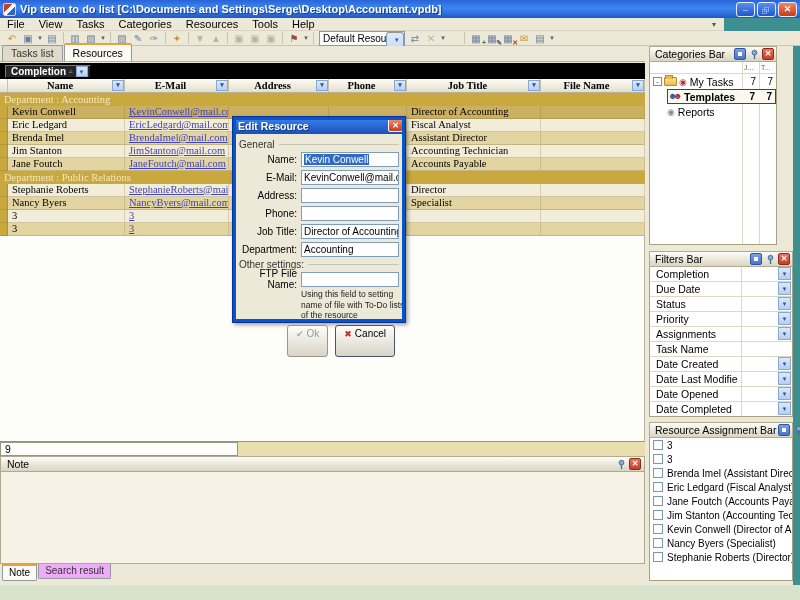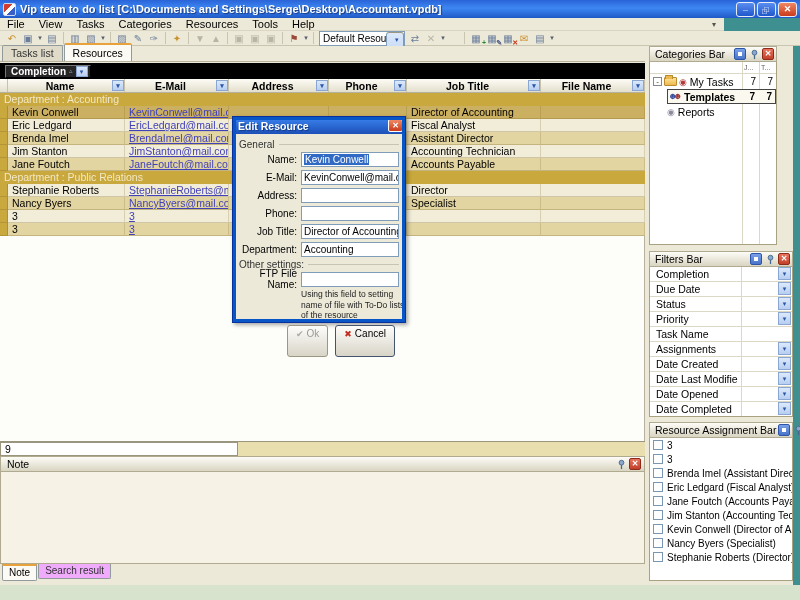--- a/index.html
+++ b/index.html
@@ -65,21 +65,21 @@
   .groupbar { position:absolute; left:0; top:17px; width:645px; height:16px; background:#000;
     display:flex; align-items:center; padding-left:5px; }
   .dept-btn { height:13px; background:#262626; border:1px solid; border-color:#777 #000 #000 #777;
     display:flex; align-items:center; padding:0 2px 0 5px; }
   .dept-btn .lbl { color:#fff; font-weight:bold; font-size:10px; margin-right:3px; }
   .dept-btn .sort { color:#999; font-size:7px; margin-right:3px; }
   .mini-drop { width:12px; height:11px; background:linear-gradient(180deg,#dce9fb,#b8cef0);
     border:1px solid #8aa6d2; font-size:7px; line-height:9px; text-align:center; color:#2a56a8; }
 
   
-  .grid { position:absolute; left:0; top:33px; width:645px; }
+  .grid { position:absolute; left:0; top:33px; width:645px;font-family:Liberation Serif, serif; }
   .hdr-row { display:flex; height:14px; background:linear-gradient(180deg,#fdfcf5,#e3dfcd);
     border-bottom:1px solid #b5b19c; }
   .hcell { display:flex; align-items:center; border-right:1px solid #c6c2ac; font-weight:bold; font-size:10.5px; }
   .hcell .txt { flex:1; text-align:center; }
   .c-ind  { width:8px;  flex:0 0 auto; }
   .c-name { width:117px; flex:0 0 auto; }
   .c-mail { width:104px; flex:0 0 auto; }
   .c-addr { width:100px; flex:0 0 auto; }
   .c-phone{ width:78px;  flex:0 0 auto; }
   .c-job  { width:134px; flex:0 0 auto; }
@@ -506,27 +506,27 @@
             <span class="flbl">Status</span>
             <span class="sp"></span>
             <span class="farrow">▾</span>
           </div>
         <div class="frow">
             <span class="flbl">Priority</span>
             <span class="sp"></span>
             <span class="farrow">▾</span>
           </div>
         <div class="frow">
+            <span class="flbl">Assignments</span>
+            <span class="sp"></span>
+            <span class="farrow">▾</span>
+          </div>
+        <div class="frow">
             <span class="flbl">Task Name</span>
             <span class="sp"></span>
-          </div>
-        <div class="frow">
-            <span class="flbl">Assignments</span>
-            <span class="sp"></span>
-            <span class="farrow">▾</span>
           </div>
         <div class="frow">
             <span class="flbl">Date Created</span>
             <span class="sp"></span>
             <span class="farrow">▾</span>
           </div>
         <div class="frow">
             <span class="flbl">Date Last Modifie</span>
             <span class="sp"></span>
             <span class="farrow">▾</span>

